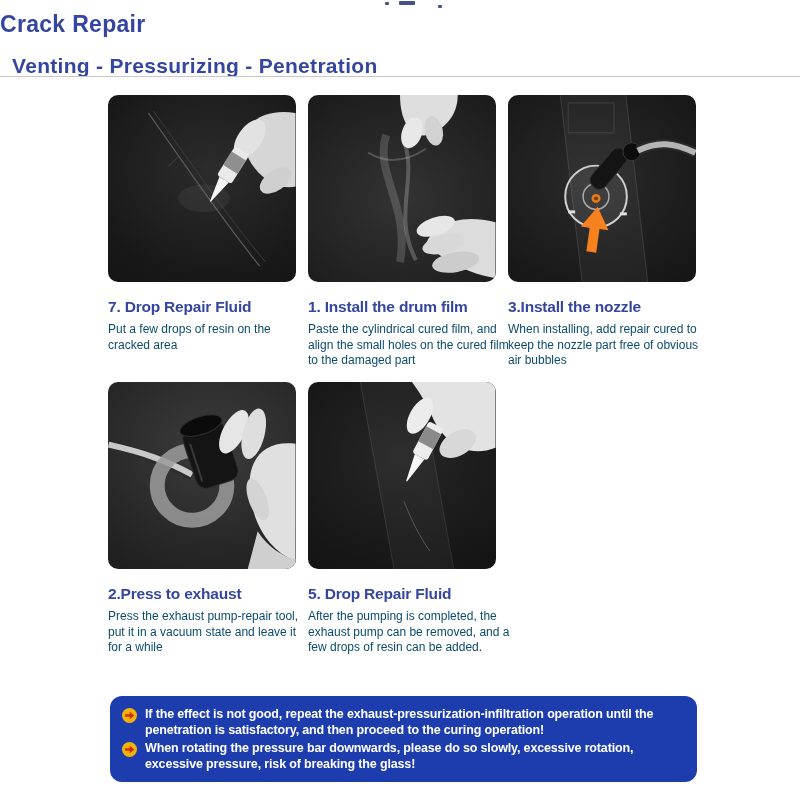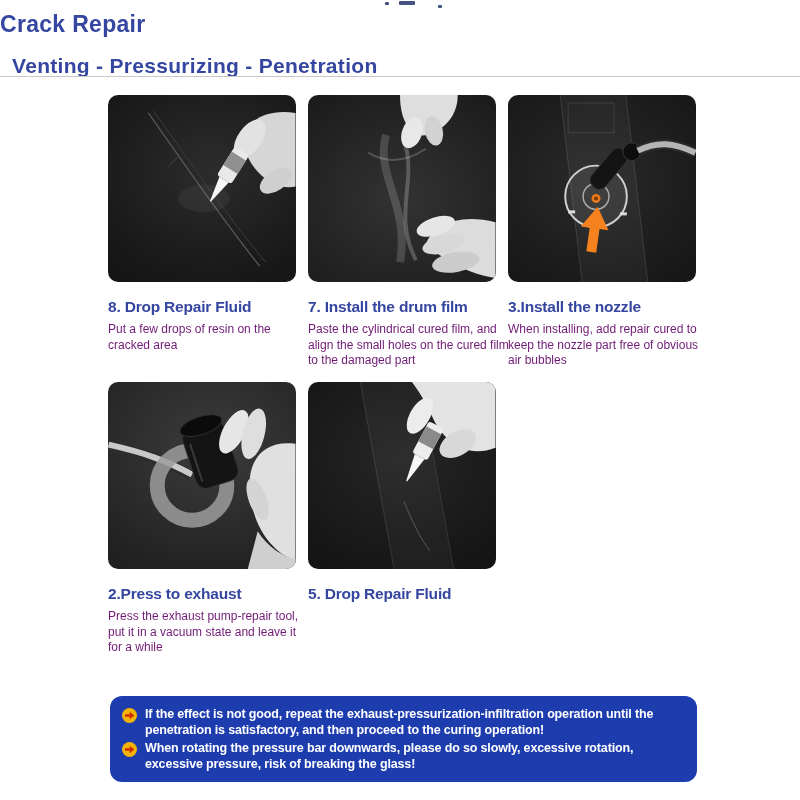--- a/index.html
+++ b/index.html
@@ -27,21 +27,21 @@
   .photo svg{display:block;width:100%;height:100%;}
   .p1{background:radial-gradient(150% 130% at 55% 40%,#2c2c2c 0%,#181818 45%,#0a0a0a 100%);}
   .p2{background:radial-gradient(150% 130% at 50% 55%,#333 0%,#1c1c1c 50%,#0c0c0c 100%);}
   .p3{background:radial-gradient(150% 130% at 45% 45%,#2a2a2a 0%,#171717 50%,#090909 100%);}
   .p4{background:radial-gradient(150% 130% at 55% 35%,#3c3c3c 0%,#232323 50%,#101010 100%);}
   .p5{background:radial-gradient(150% 130% at 50% 40%,#262626 0%,#151515 50%,#080808 100%);}
   .p6{background:radial-gradient(150% 130% at 55% 45%,#2e2e2e 0%,#1a1a1a 50%,#0b0b0b 100%);}
 
   .step-heading{margin:15px 0 0;font-size:15.5px;line-height:19px;font-weight:bold;
         color:#3546a0;white-space:nowrap;letter-spacing:-.2px;}
-  .step-desc{margin:6px 0 0;width:202px;font-size:12px;line-height:15.5px;color:#701a75;}
+  .step-desc{margin:6px 0 0;width:202px;font-size:12px;line-height:15.5px;color:#0c4a6e;}
 
   .banner{position:absolute;left:110px;top:696px;width:587px;box-sizing:border-box;
         background:#1d3cae;border-radius:12px;padding:8px 12px 8px 10px;}
   .note{display:flex;align-items:flex-start;margin:2px 0;}
   .bullet{flex:0 0 15px;width:15px;height:15px;margin:2px 8px 0 2px;}
   .note p{margin:0;color:#ffffff;font-size:12.5px;line-height:16px;font-weight:bold;
         letter-spacing:-.15px;}
 </style>
 </head>
 <body>
@@ -74,21 +74,21 @@
             <ellipse cx="142" cy="44" rx="12" ry="22" transform="rotate(35 142 44)" fill="#e2e2e2"></ellipse>
             <ellipse cx="168" cy="86" rx="10" ry="18" transform="rotate(55 168 86)" fill="#cfcfcf"></ellipse>
           </g>
           <g transform="rotate(32 120 78)">
             <rect x="112" y="52" width="17" height="34" rx="3" fill="#e9e9e9"></rect>
             <rect x="112" y="58" width="17" height="16" fill="#8f8f8f"></rect>
             <polygon points="115,86 126,86 121,112 120,112" fill="#f6f6f6"></polygon>
           </g>
         </svg>
       </div>
-      <h3 class="step-heading">8. Drop Repair Fluid</h3>
+      <h3 class="step-heading">7. Drop Repair Fluid</h3>
       <p class="step-desc">Put a few drops of resin on the cracked area</p>
     </section>
 
     <section class="card">
       <div class="photo p2">
         <svg viewBox="0 0 188 188">
           <g>
             <path d="M78,40 C66,80 102,110 92,168" stroke="#ffffff" stroke-width="8" fill="none" opacity="0.16"></path>
             <path d="M96,46 C110,86 84,120 108,166" stroke="#ffffff" stroke-width="4" fill="none" opacity="0.22"></path>
             <path d="M60,58 C80,70 100,66 118,54" stroke="#ffffff" stroke-width="2" fill="none" opacity="0.2"></path>
@@ -99,21 +99,21 @@
             <ellipse cx="126" cy="36" rx="9" ry="15" transform="rotate(-12 126 36)" fill="#d2d2d2"></ellipse>
           </g>
           <g>
             <path d="M188,128 C150,118 124,132 118,150 C140,170 170,182 188,184 Z" fill="#dcdcdc"></path>
             <ellipse cx="128" cy="132" rx="20" ry="9" transform="rotate(-18 128 132)" fill="#e6e6e6"></ellipse>
             <ellipse cx="136" cy="150" rx="22" ry="9" transform="rotate(-14 136 150)" fill="#d8d8d8"></ellipse>
             <ellipse cx="148" cy="168" rx="24" ry="10" transform="rotate(-10 148 168)" fill="#cccccc"></ellipse>
           </g>
         </svg>
       </div>
-      <h3 class="step-heading">7. Install the drum film</h3>
+      <h3 class="step-heading">1. Install the drum film</h3>
       <p class="step-desc">Paste the cylindrical cured film, and align the small holes on the cured film to the damaged part</p>
     </section>
 
     <section class="card">
       <div class="photo p3">
         <svg viewBox="0 0 188 188">
           <g opacity="0.9">
             <polygon points="52,0 118,0 140,188 74,188" fill="#ffffff" opacity="0.05"></polygon>
             <path d="M52,0 L74,188" stroke="#ffffff" stroke-width="1" opacity="0.14" fill="none"></path>
             <path d="M118,0 L140,188" stroke="#ffffff" stroke-width="1" opacity="0.14" fill="none"></path>
@@ -188,20 +188,21 @@
           </g>
           <g transform="rotate(28 116 66)">
             <rect x="108" y="40" width="17" height="36" rx="3" fill="#ededed"></rect>
             <rect x="108" y="46" width="17" height="17" fill="#8a8a8a"></rect>
             <polygon points="111,76 122,76 117,104 116,104" fill="#f6f6f6"></polygon>
           </g>
           <path d="M96,120 C104,140 112,156 122,170" stroke="#5a5a5a" stroke-width="1" fill="none"></path>
         </svg>
       </div>
       <h3 class="step-heading">5. Drop Repair Fluid</h3>
+      <p class="step-desc">After the pumping is completed, the exhaust pump can be removed, and a few drops of resin can be added.</p>
     </section>
 
 
   </main>
 
   <footer class="banner">
     <div class="note">
       <svg class="bullet" viewBox="0 0 16 16">
         <circle cx="8" cy="8" r="8" fill="#f3b40a"></circle>
         <path d="M3.2,6.7 h5 v-2.8 L13.2,8 l-5,4.1 v-2.8 h-5 z" fill="#d22f00"></path>

